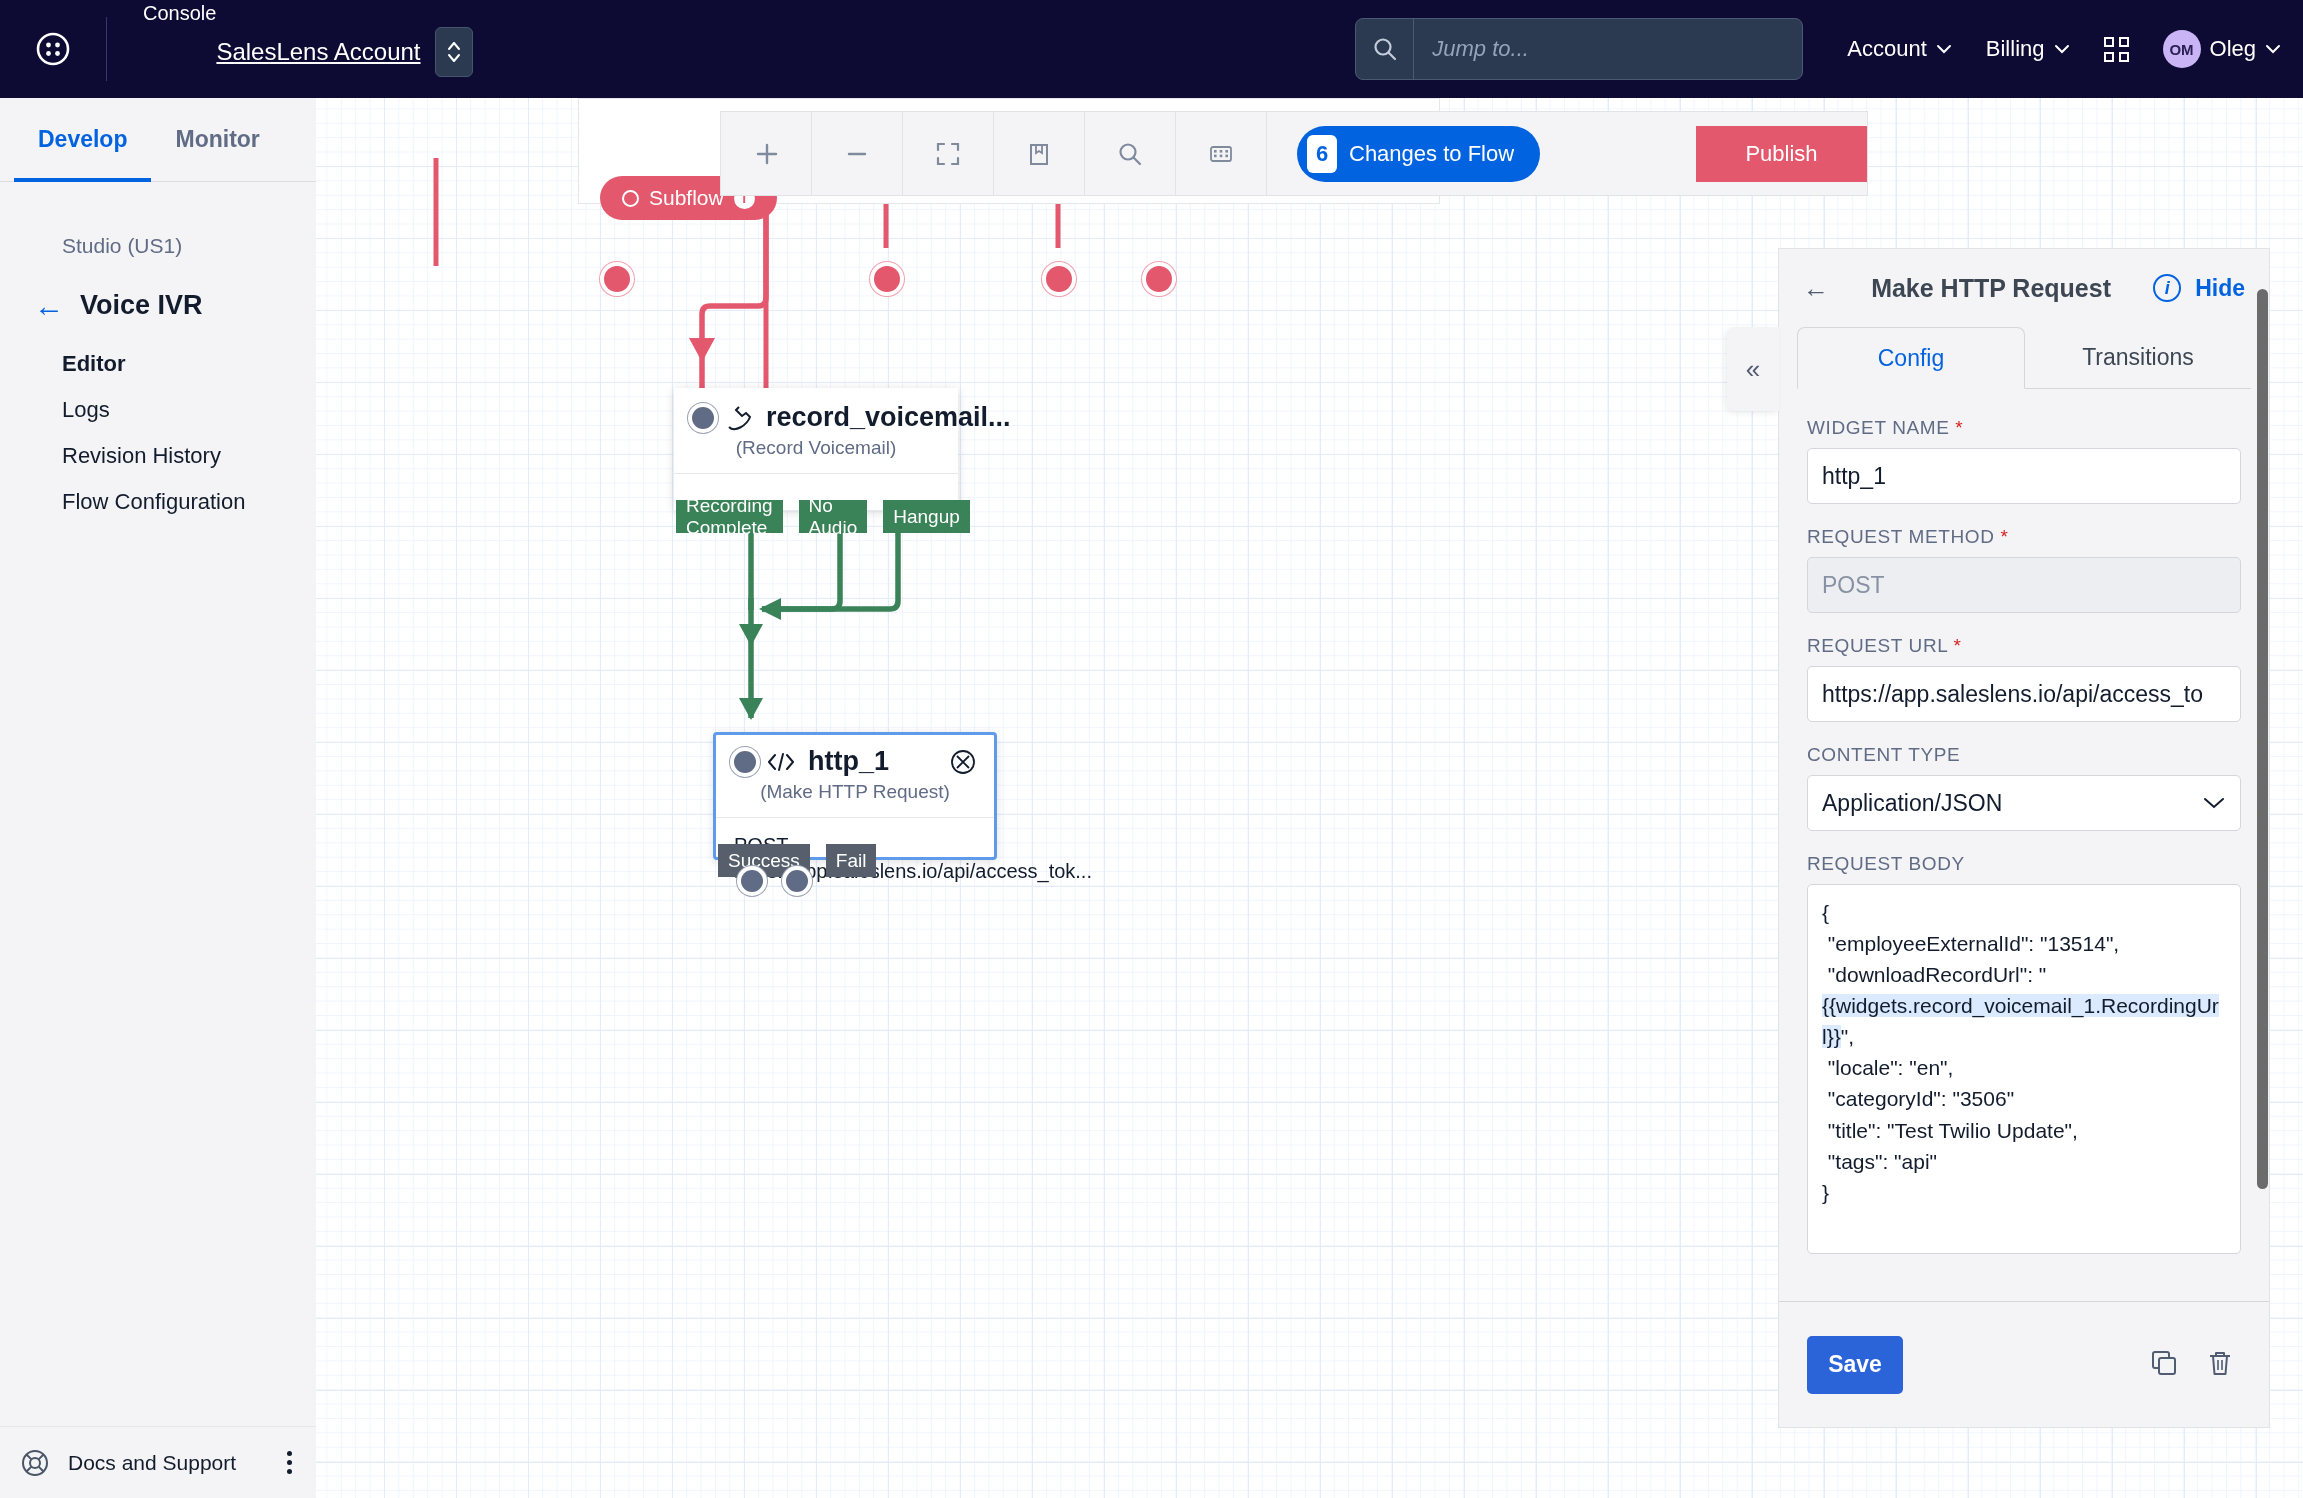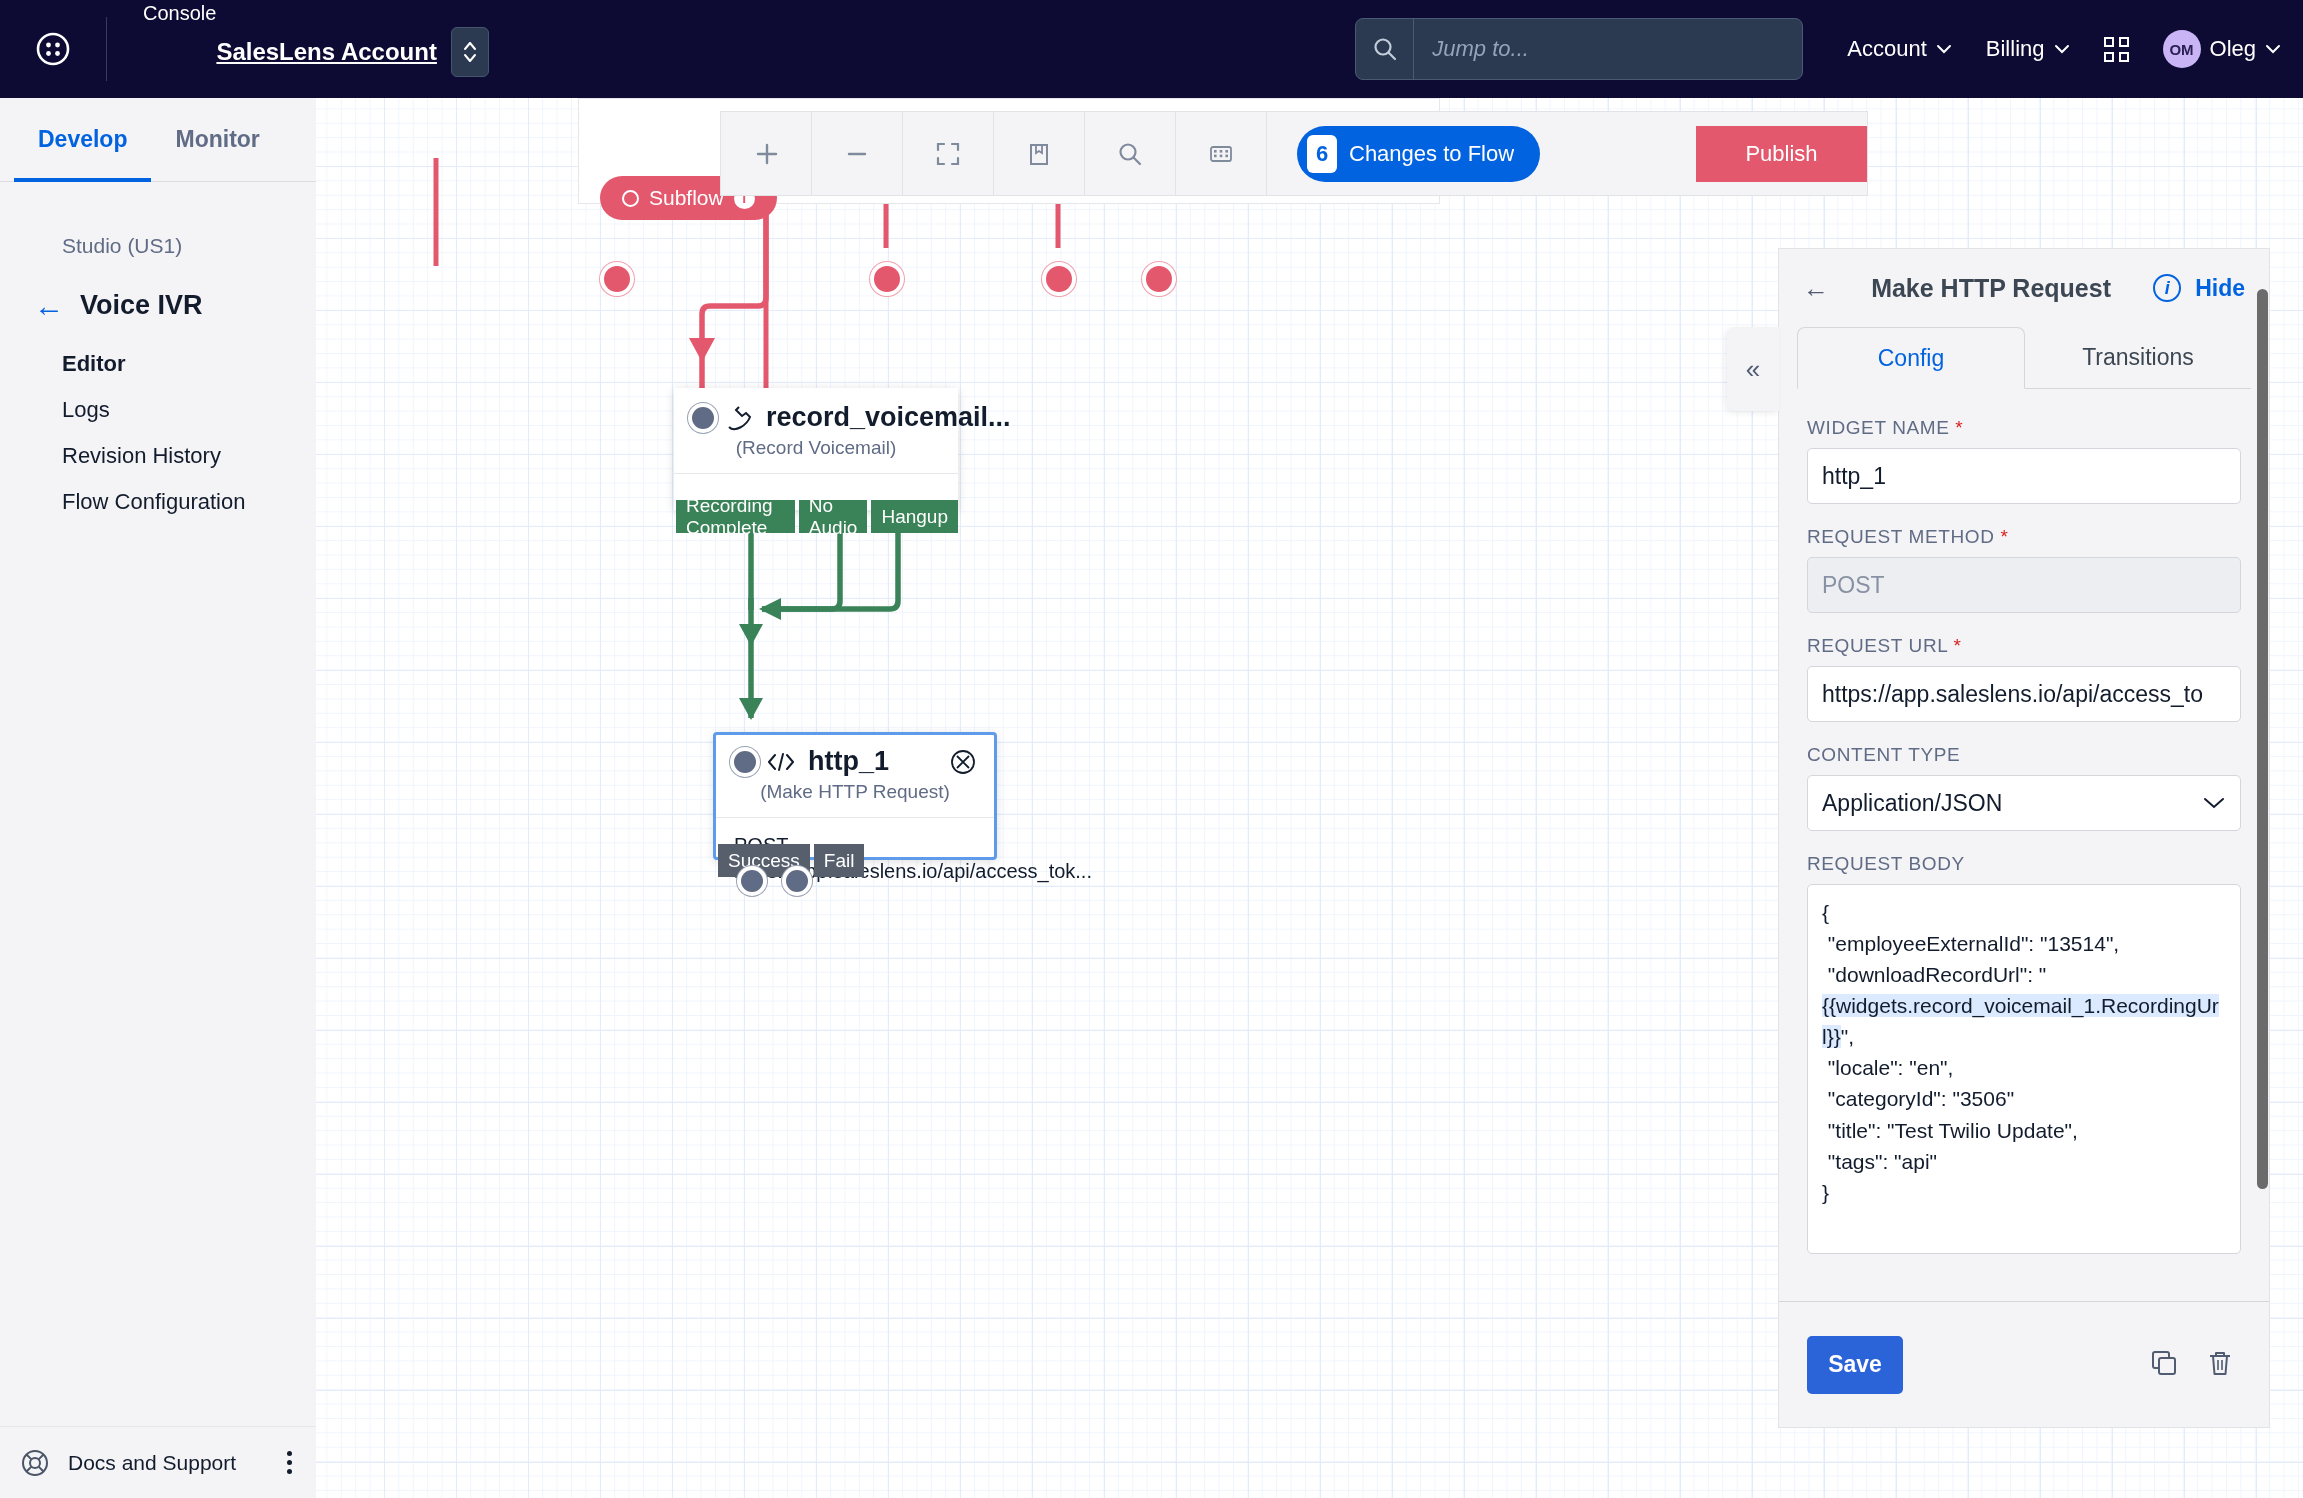--- a/index.html
+++ b/index.html
@@ -15,21 +15,21 @@
   .topbar{
     position:absolute; top:0; left:0; width:2303px; height:98px;
     background:#0d0b33; display:flex; align-items:center; z-index:60;
   }
   .tb-logo{ width:106px; height:98px; display:flex; align-items:center; justify-content:center; }
   .tb-logo svg{ width:36px; height:36px; }
   .tb-div{ width:1px; height:64px; background:#3a3866; }
   .tb-brand{ padding-left:36px; display:flex; justify-content:center; height:98px; }
   .tb-console{ color:#fff; font-size:20px; line-height:26px; }
   .tb-acctrow{ display:flex; align-items:center; gap:14px; margin-top:6px; }
-  .tb-acct{ color:#fff; font-size:24px; font-weight:bold; text-decoration:underline; cursor:pointer; }
+  .tb-acct{ color:#fff; font-size:24px; font-weight:normal; text-decoration:underline; cursor:pointer; }
   .tb-acctbtn{
     width:38px; height:50px; background:#2b3a51; border:1px solid #46566f; border-radius:6px;
     display:flex; align-items:center; justify-content:center; color:#fff; cursor:pointer;
   }
   .tb-spacer{ flex:1; }
   .tb-search{
     width:448px; height:62px; display:flex; align-items:center;
     background:#2b3a51; border:1px solid #4a5a73; border-radius:8px; margin-right:44px;
   }
   .tb-search-ico{ width:58px; display:flex; align-items:center; justify-content:center; border-right:1px solid #4a5a73; height:100%; }
@@ -111,21 +111,21 @@
   .node{ position:absolute; background:#fff; z-index:20; }
   .node-head{ display:flex; align-items:center; padding:14px 18px 0 18px; }
   .node-dot{
     width:22px; height:22px; border-radius:50%; background:#606b85;
     box-shadow:0 0 0 4px #fff, 0 0 0 5px #9aa3b4; margin-right:10px; flex:none;
   }
   .node-title{ flex:1; display:flex; align-items:center; gap:12px; font-size:27px; font-weight:bold; }
   .node-sub{ text-align:center; font-size:19px; color:#606b85; padding:4px 0 14px; }
   .node-body{ border-top:1px solid #e6e7ea; padding:14px 18px; font-size:20px; line-height:1.3; color:#121c2d; }
   .node-x{ width:26px; height:26px; flex:none; cursor:pointer; }
-  .pill-row{ position:absolute; bottom:-23px; left:0; display:flex; gap:4px; padding-left:2px; }
+  .pill-row{ position:absolute; bottom:-23px; left:0; display:flex; gap:16px; padding-left:2px; }
   .pill{ height:33px; padding:0 10px; display:flex; align-items:center; color:#fff; font-size:19px; }
   .pill.green{ background:#3a8257; }
   .pill.gray{ background:#575f6d; }
   .endpoint{
     position:absolute; width:22px; height:22px; border-radius:50%; background:#606b85;
     box-shadow:0 0 0 4px #fff, 0 0 0 5px #9aa3b4; z-index:22;
   }
   .rdot{
     position:absolute; width:26px; height:26px; border-radius:50%; background:#e4586d;
     box-shadow:0 0 0 4px #fff, 0 0 0 5px #f0a0ad; z-index:22;

